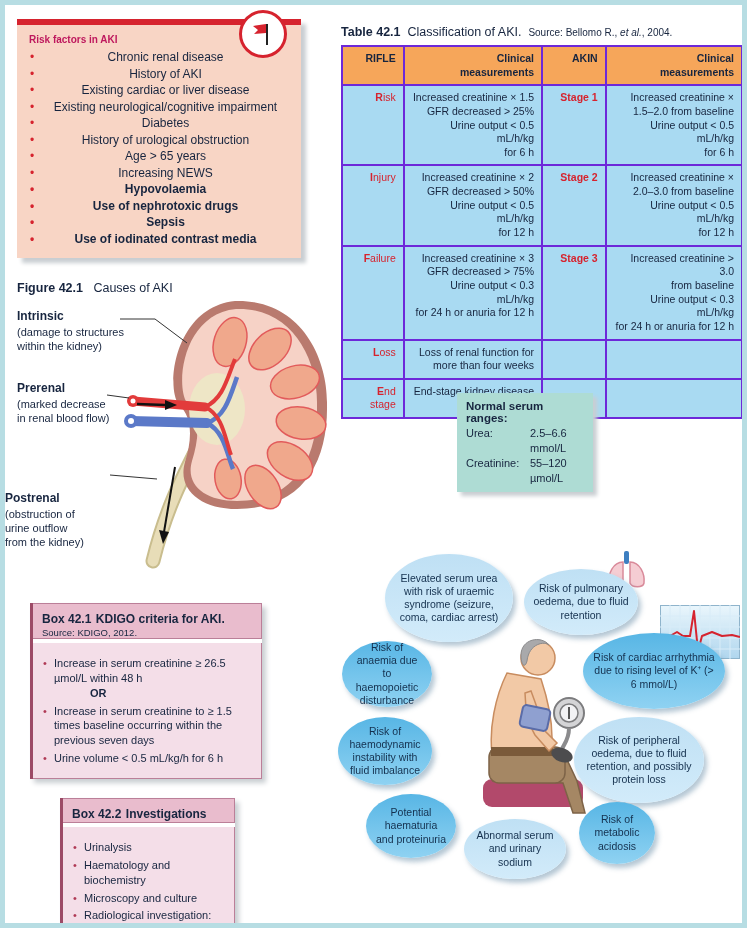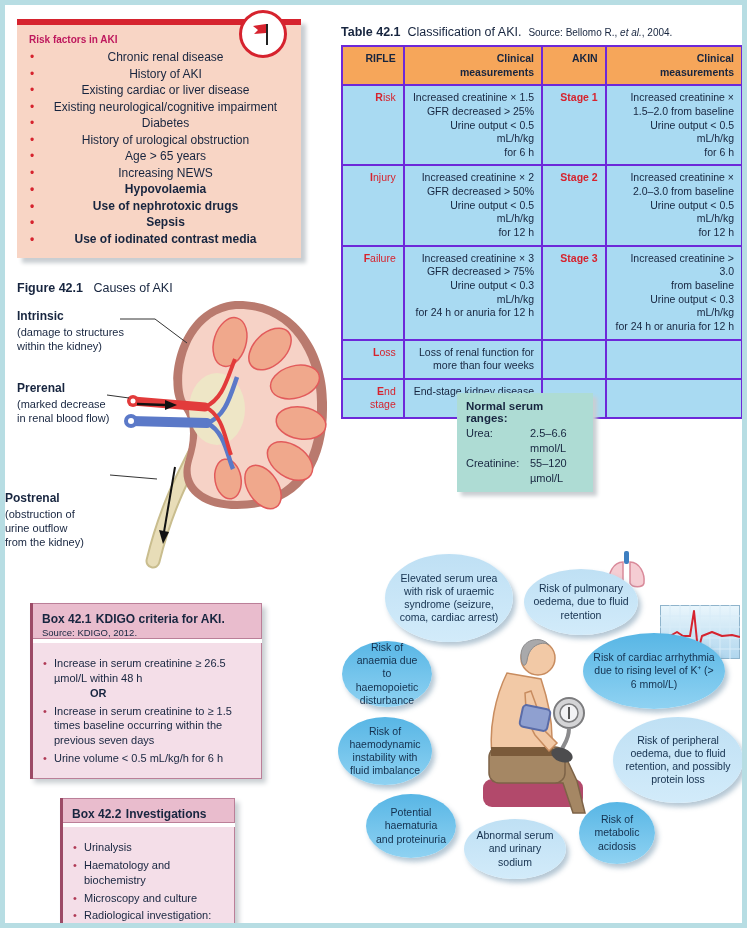--- a/index.html
+++ b/index.html
@@ -322,18 +322,18 @@
         <line x1="0" y1="44" x2="80" y2="44"></line>
     </g>
     <polyline points="0,34 10,31 17,27 23,31 30,31 34,6 38,46 42,31 52,27 62,31 72,30 80,32" fill="none" stroke="#d6232e" stroke-width="2" stroke-linejoin="round"></polyline>
   </svg>
 
   <div class="bubble light" style="left:380px;top:549px;width:128px;height:88px;">Elevated serum urea with risk of uraemic syndrome (seizure, coma, cardiac arrest)</div>
   <div class="bubble light" style="left:519px;top:564px;width:114px;height:66px;">Risk of pulmonary oedema, due to fluid retention</div>
   <div class="bubble dark" style="left:337px;top:636px;width:90px;height:66px;">Risk of anaemia due to haemopoietic disturbance</div>
   <div class="bubble dark" style="left:578px;top:628px;width:142px;height:76px;">Risk of cardiac arrhythmia due to rising level of K⁺ (&gt; 6 mmol/L)</div>
   <div class="bubble dark" style="left:333px;top:712px;width:94px;height:68px;">Risk of haemodynamic instability with fluid imbalance</div>
-  <div class="bubble light" style="left:608px;top:712px;width:130px;height:86px;">Risk of peripheral oedema, due to fluid retention, and possibly protein loss</div>
+  <div class="bubble light" style="left:569px;top:712px;width:130px;height:86px;">Risk of peripheral oedema, due to fluid retention, and possibly protein loss</div>
   <div class="bubble dark" style="left:361px;top:789px;width:90px;height:64px;">Potential haematuria and proteinuria</div>
   <div class="bubble light" style="left:459px;top:814px;width:102px;height:60px;">Abnormal serum and urinary sodium</div>
   <div class="bubble dark" style="left:574px;top:797px;width:76px;height:62px;">Risk of metabolic acidosis</div>
 
 </div>
 
 </body></html>

